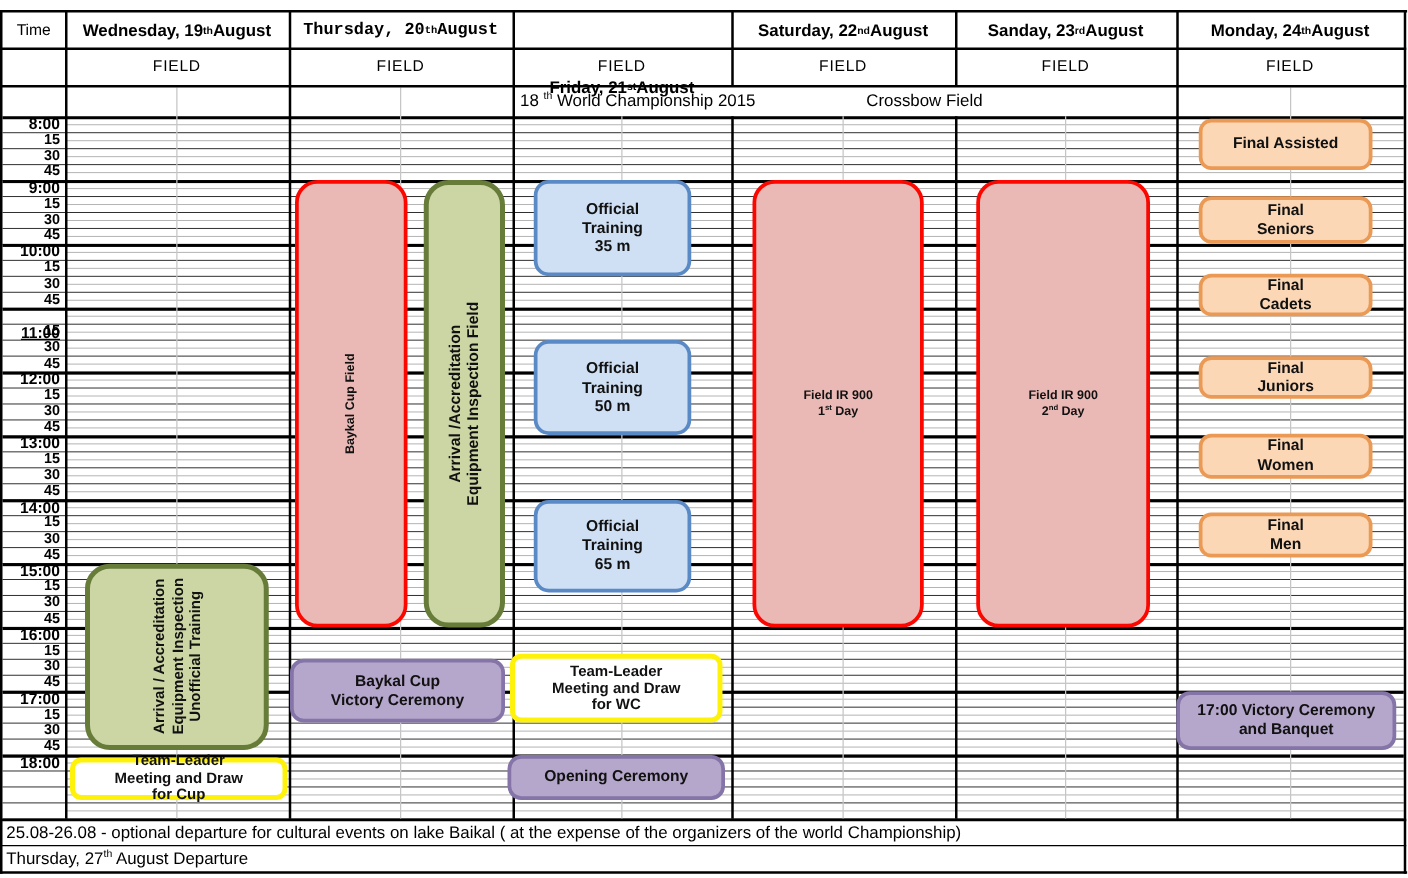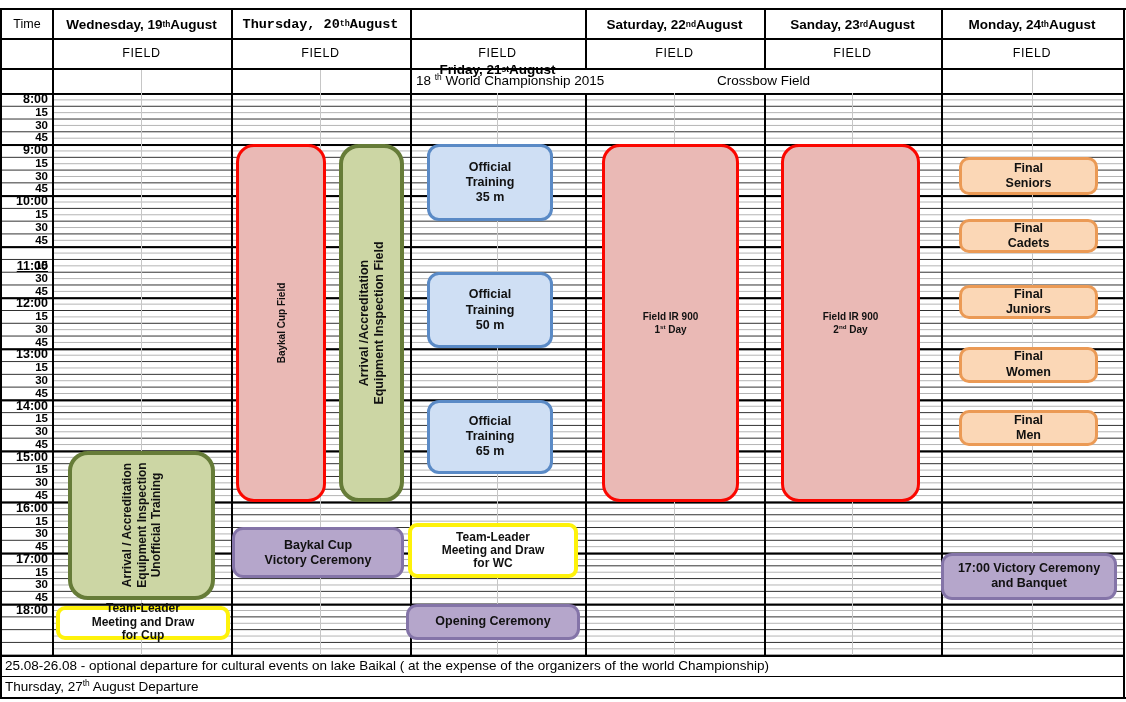--- a/index.html
+++ b/index.html
@@ -32,21 +32,21 @@
   
   .hcell,.fcell,.tcell{
     position:absolute;display:flex;align-items:center;justify-content:center;
     z-index:4;white-space:nowrap;
   }
   .hcell{font-weight:bold;font-size:13.5px;}
   .fcell{font-weight:400;font-size:12.5px;letter-spacing:.6px;}
   #time-head{font-weight:400;font-size:12.5px;border-radius:11px;}
   #title-cell{position:absolute;left:410px;top:69px;width:531px;height:39px;z-index:4;font-size:13.5px;}
   #title-left{position:absolute;left:6px;top:0;line-height:23px;white-space:nowrap;}
-  #title-right{position:absolute;left:283px;top:0;line-height:23px;white-space:nowrap;margin-left:24px;}
+  #title-right{position:absolute;left:283px;top:0;line-height:23px;white-space:nowrap;}
   sup{font-size:62%;line-height:0;}
   
   .time-row{
     position:absolute;left:2px;width:46px;text-align:right;z-index:4;
     font-weight:bold;font-size:11.5px;white-space:nowrap;
   }
   .time-row.hour{font-size:12.5px;}
   
   .ev{
     position:absolute;box-sizing:border-box;z-index:5;
@@ -236,20 +236,25 @@
         <div>Field IR 900</div>
         <div>1<sup>st</sup> Day</div>
       </div>
     </div>
     <div class="ev red f15" style="left: 781px; top: 144.091px; width: 139px; height: 357.636px;">
       <div class="inner">
         <div>Field IR 900</div>
         <div>2<sup>nd</sup> Day</div>
       </div>
     </div>
+    <div class="ev orange" style="left: 959px; top: 94.703px; width: 139px; height: 40.8727px;">
+      <div class="inner">
+        <div>Final Assisted</div>
+      </div>
+    </div>
     <div class="ev orange" style="left: 959px; top: 156.864px; width: 139px; height: 38.3182px;">
       <div class="inner">
         <div>Final</div>
         <div>Seniors</div>
       </div>
     </div>
     <div class="ev orange" style="left: 959px; top: 219.024px; width: 139px; height: 34.0606px;">
       <div class="inner">
         <div>Final</div>
         <div>Cadets</div>

